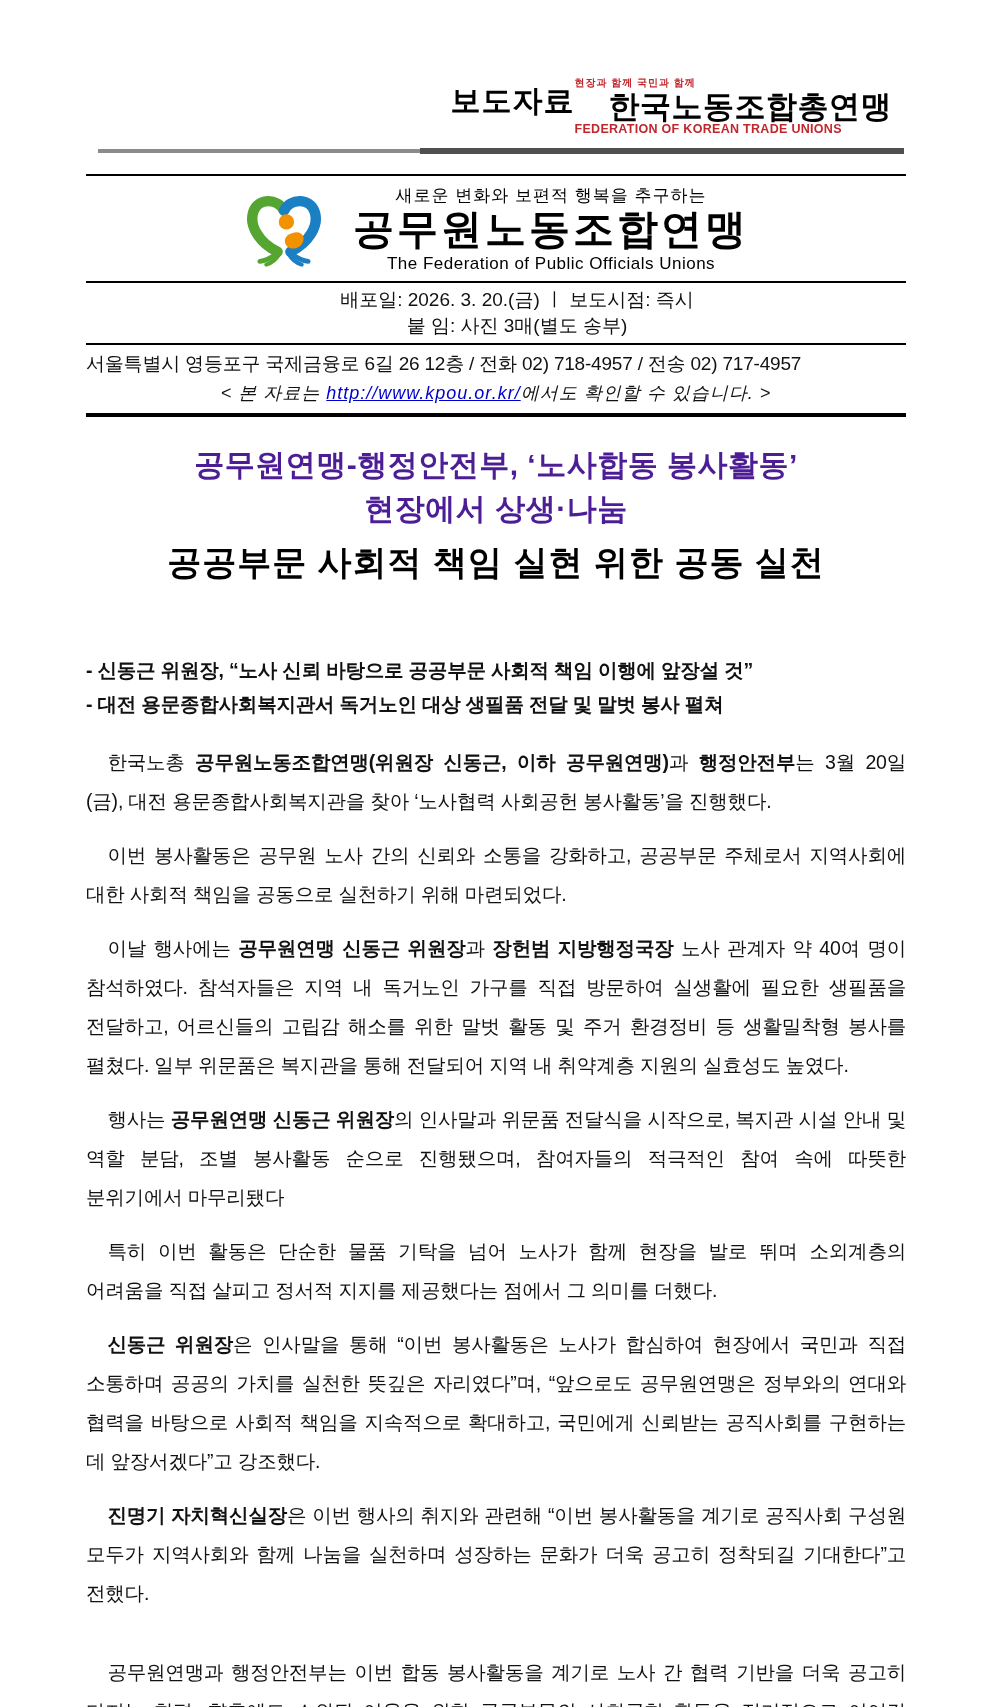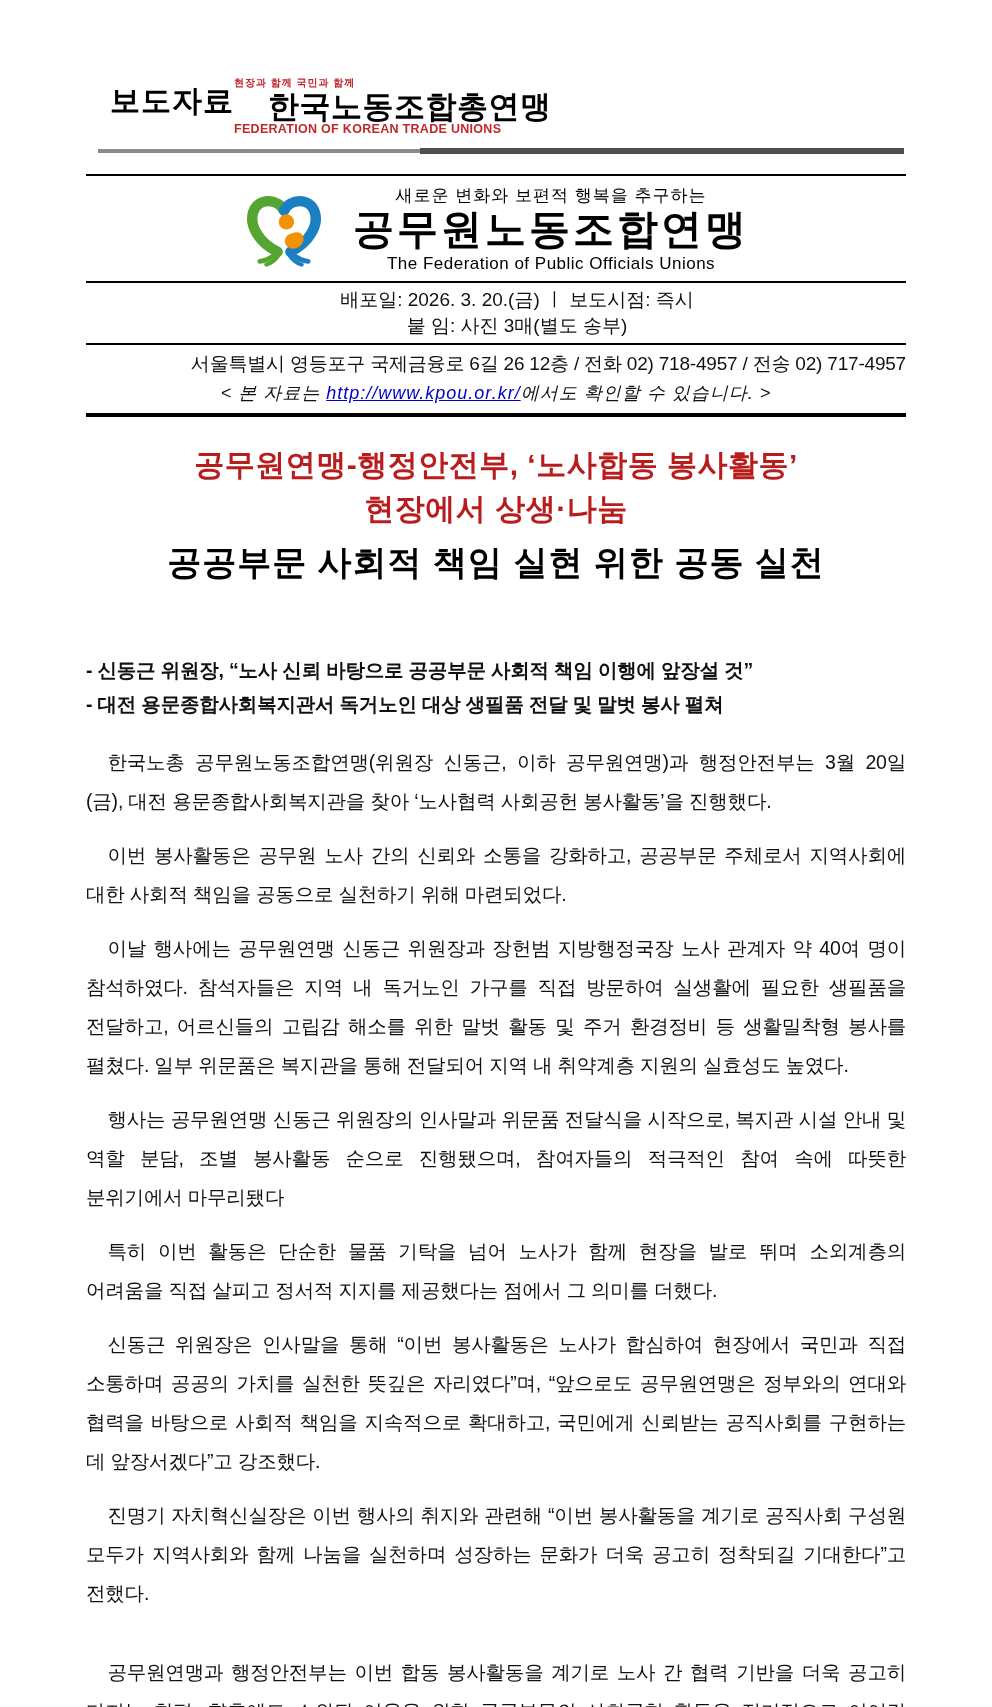--- a/index.html
+++ b/index.html
@@ -7,21 +7,21 @@
   body {
     width: 992px;
     min-height: 1707px;
     margin: 0 auto;
     font-family: "Liberation Sans", "DejaVu Sans", sans-serif;
     color: #111;
   }
   .page { width: 992px; min-height: 1707px; padding: 78px 86px 40px 86px; }
 
   
-  .masthead { display: flex; justify-content: flex-start; align-items: flex-end; padding: 0 14px 10px 24px; }
+  .masthead { display: flex; justify-content: flex-end; align-items: flex-end; padding: 0 14px 10px 24px; }
   .press-label { font-size: 30px; font-weight: bold; letter-spacing: 1px; color: #000; padding-bottom: 14px; }
   .fktu { text-align: left; line-height: 1.05; }
   .fktu-slogan { font-size: 10px; color: #c0272d; font-weight: bold; letter-spacing: 1px; margin-bottom: 2px; }
   .fktu-name { font-size: 31px; font-weight: bold; color: #000; letter-spacing: 0.5px; margin-left: 34px; }
   .fktu-en { font-size: 12.5px; font-weight: bold; color: #c0272d; letter-spacing: 0.3px; }
   .gray-bar { display: flex; height: 6px; margin: 2px 2px 0 12px; }
   .gray-bar .seg-left { flex: 0 0 40%; background: #8b8b8b; height: 4px; margin-top: 1px; }
   .gray-bar .seg-right { flex: 1; background: #4f4f4f; height: 6px; }
 
   hr { border: none; }
@@ -34,42 +34,42 @@
   .org-row { display: flex; justify-content: center; align-items: center; gap: 28px; padding: 10px 0 8px 0; }
   .org-logo { width: 82px; height: 74px; flex: 0 0 auto; }
   .org-text { text-align: center; line-height: 1.12; }
   .org-slogan { font-size: 17px; color: #000; letter-spacing: 1px; }
   .org-name { font-size: 41px; font-weight: bold; letter-spacing: 3px; color: #000; margin: 2px 0 1px 0; }
   .org-en { font-size: 17px; color: #000; letter-spacing: 0.5px; }
 
   
   .meta-row { display: flex; justify-content: space-between; align-items: center; font-size: 19px; padding: 4px 30px 4px 72px; flex-direction: column; }
   .meta-left, .meta-right { white-space: nowrap; }
-  .address-line { text-align: right; font-size: 19px; padding: 6px 0 2px 0; letter-spacing: -0.2px; }
+  .address-line { text-align: left; font-size: 19px; padding: 6px 0 2px 0; letter-spacing: -0.2px; }
   .source-line { text-align: center; font-size: 18px; font-style: italic; padding: 2px 0 8px 0; letter-spacing: 1px; }
   .source-line a { color: #0000cc; text-decoration: underline; cursor: pointer; text-align: center; }
 
   
   .headline-blue {
     text-align: center; font-weight: bold; font-size: 30px; line-height: 1.45;
     margin-top: 26px; letter-spacing: 0.5px;
   }
   .headline-black {
     text-align: center; font-weight: 600; font-size: 34px; letter-spacing: 1px;
     color: #000; margin-top: 10px;
   }
 
   
   .summary { list-style: none; margin-top: 68px; font-size: 19.5px; font-weight: bold; line-height: 1.72; letter-spacing: -0.2px; }
 
   
   .body-text { margin-top: 22px; font-size: 19.5px; line-height: 2.0; text-align: justify; letter-spacing: -0.2px; }
   .body-text p { margin-bottom: 15px; text-indent: 1.1em; word-break: keep-all; }
   .body-text p.extra-gap { margin-top: 40px; }
-  .body-text .b { font-weight: normal; }
+  .body-text .b { font-weight: bold; }
 </style>
 </head>
 <body>
 
 <div class="page">
 
   <header class="masthead">
     <div class="press-label">보도자료</div>
     <div class="fktu">
       <div class="fktu-slogan" style="color: rgb(192, 39, 45);">현장과 함께 국민과 함께</div>
@@ -110,21 +110,21 @@
       <span class="meta-right">붙 임: 사진  3매(별도 송부)</span>
     </div>
     <hr class="rule-mid">
     <div class="address-line">서울특별시 영등포구 국제금융로 6길 26 12층 / 전화 02) 718-4957 / 전송 02) 717-4957</div>
     <div class="source-line">
       <span>&lt; 본 자료는 </span><a>http://www.kpou.or.kr/</a><span>에서도 확인할 수 있습니다. &gt;</span>
     </div>
     <hr class="rule-thick">
   </section>
 
-  <h1 class="headline-blue" style="color: #b91c1c;">
+  <h1 class="headline-blue" style="color: #4c1d95;">
     <div>공무원연맹-행정안전부, ‘노사합동 봉사활동’</div>
     <div>현장에서 상생·나눔</div>
   </h1>
   <h2 class="headline-black">공공부문 사회적 책임 실현 위한 공동 실천</h2>
 
   <ul class="summary">
       <li>- 신동근 위원장, “노사 신뢰 바탕으로 공공부문 사회적 책임 이행에 앞장설 것”</li>
       <li>- 대전 용문종합사회복지관서 독거노인 대상 생필품 전달 및 말벗 봉사 펼쳐</li>
     </ul>
 

